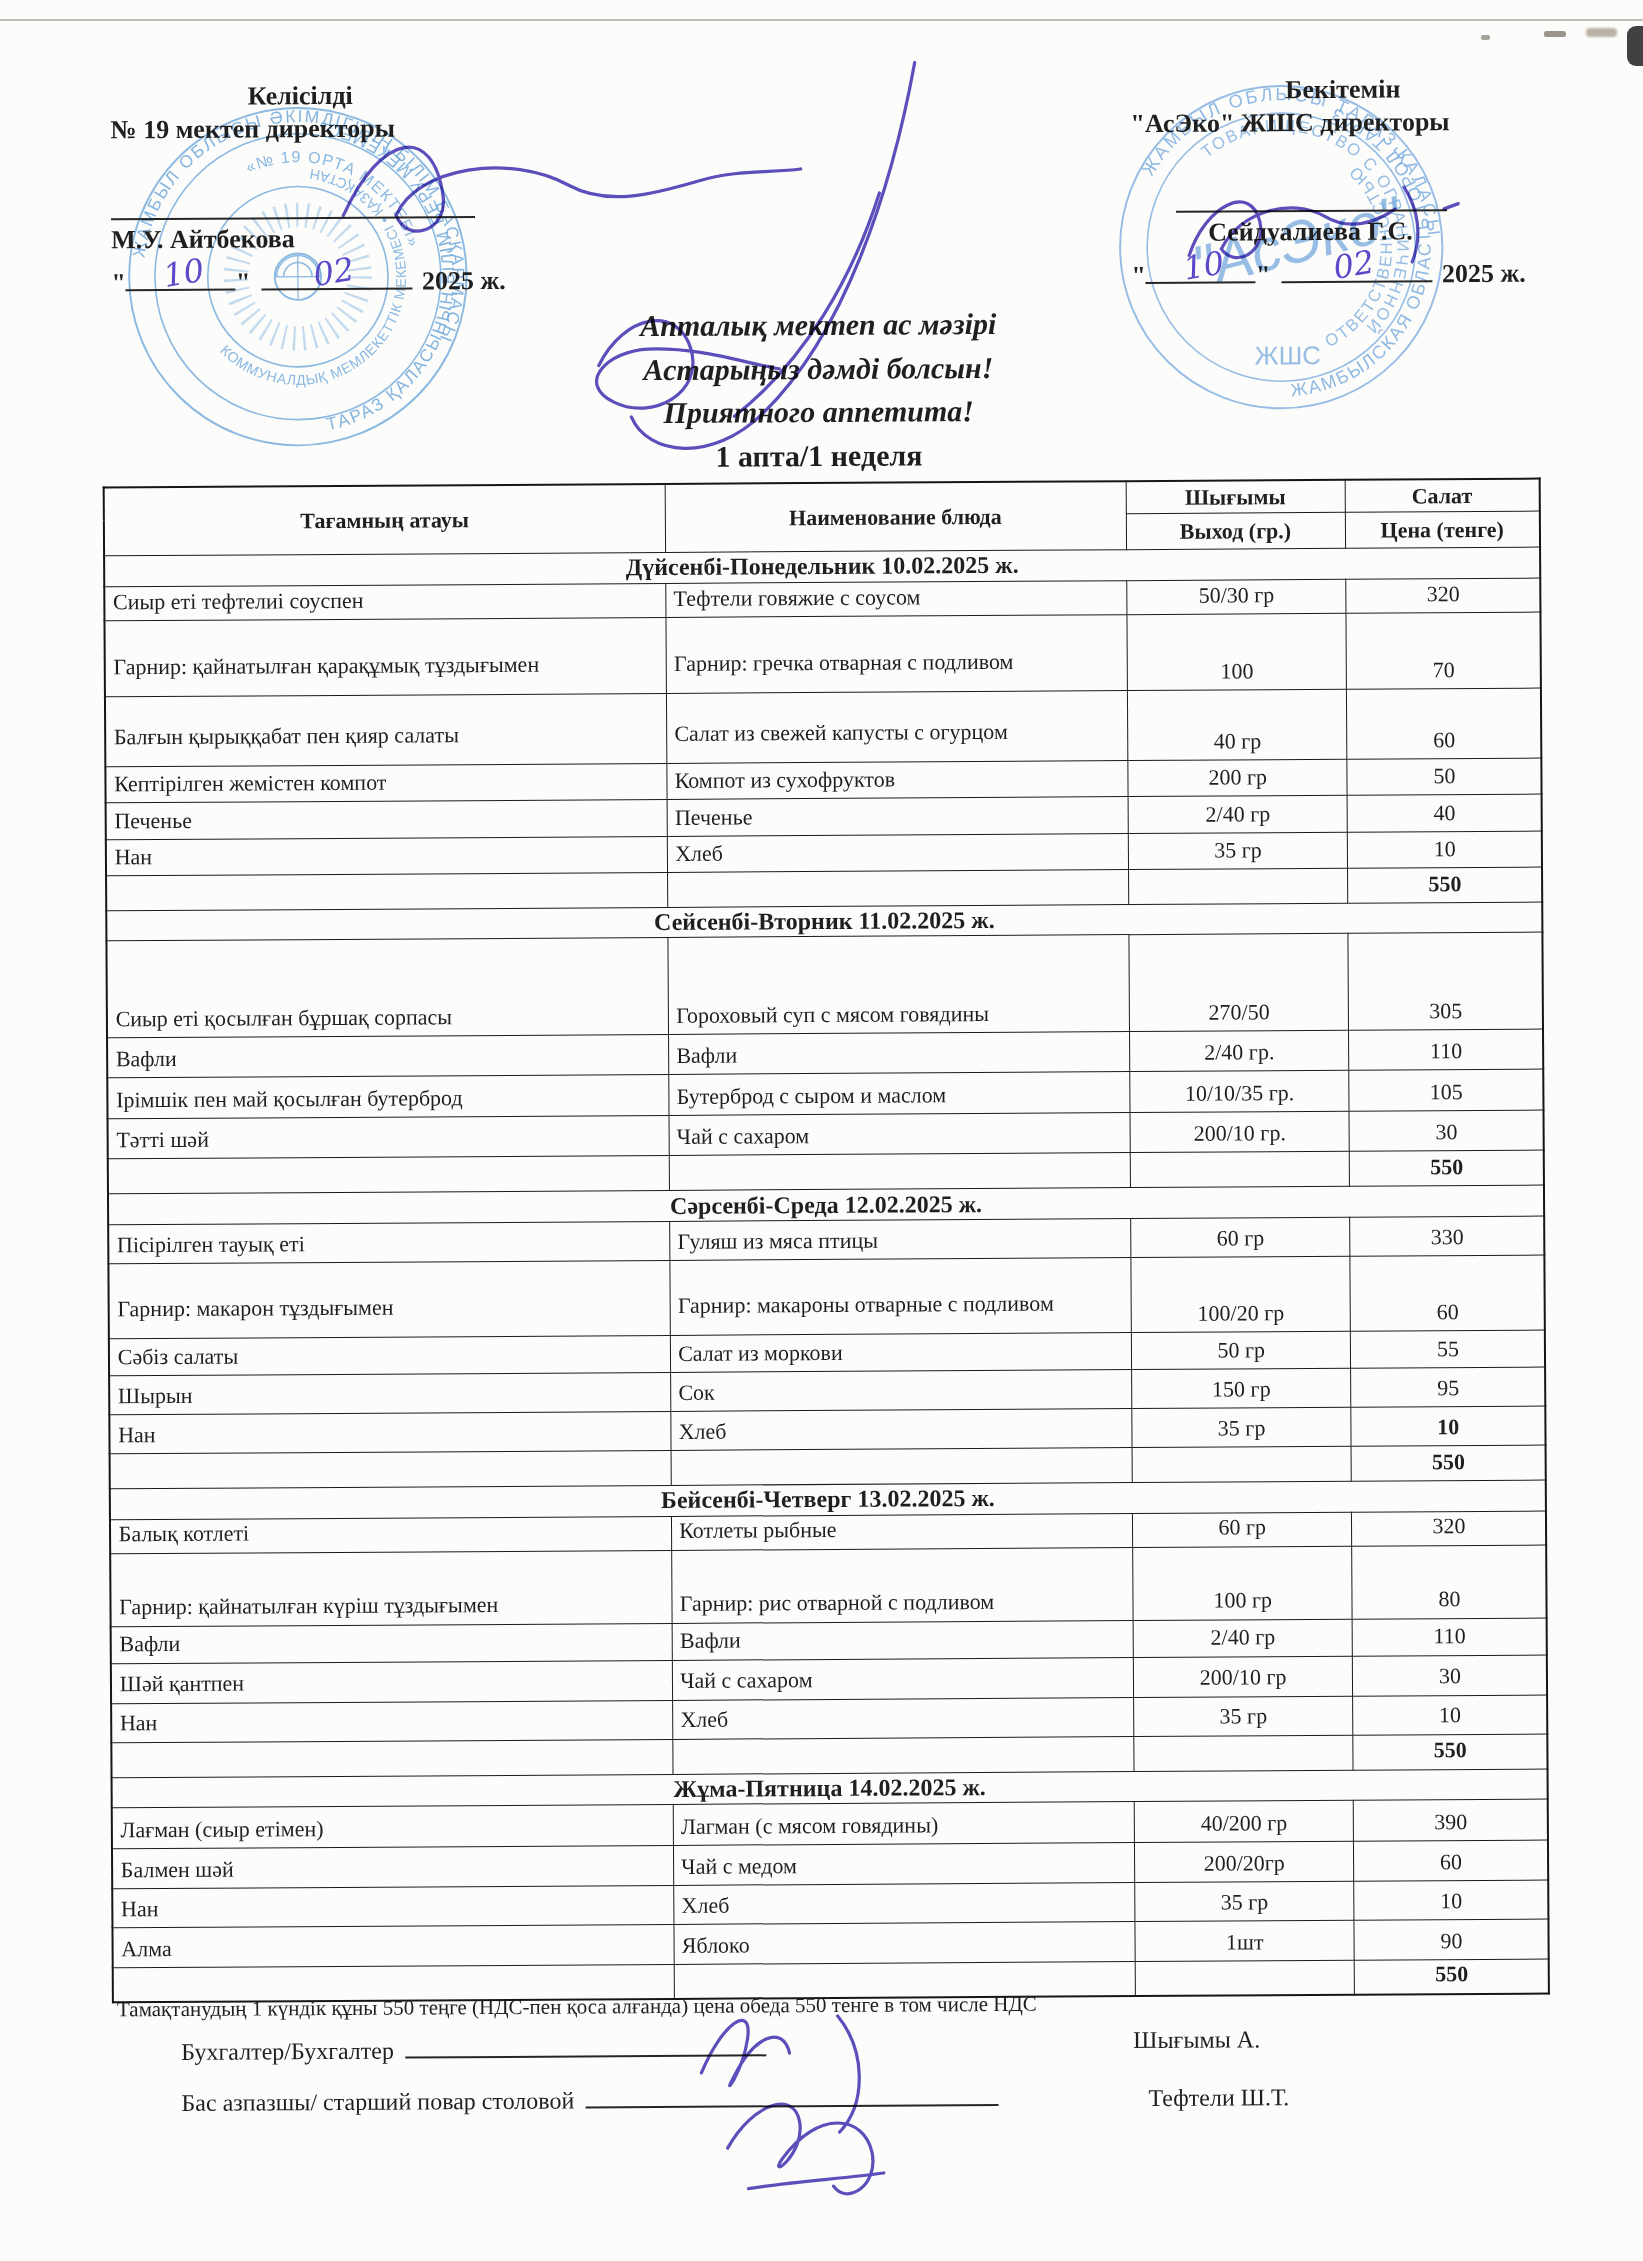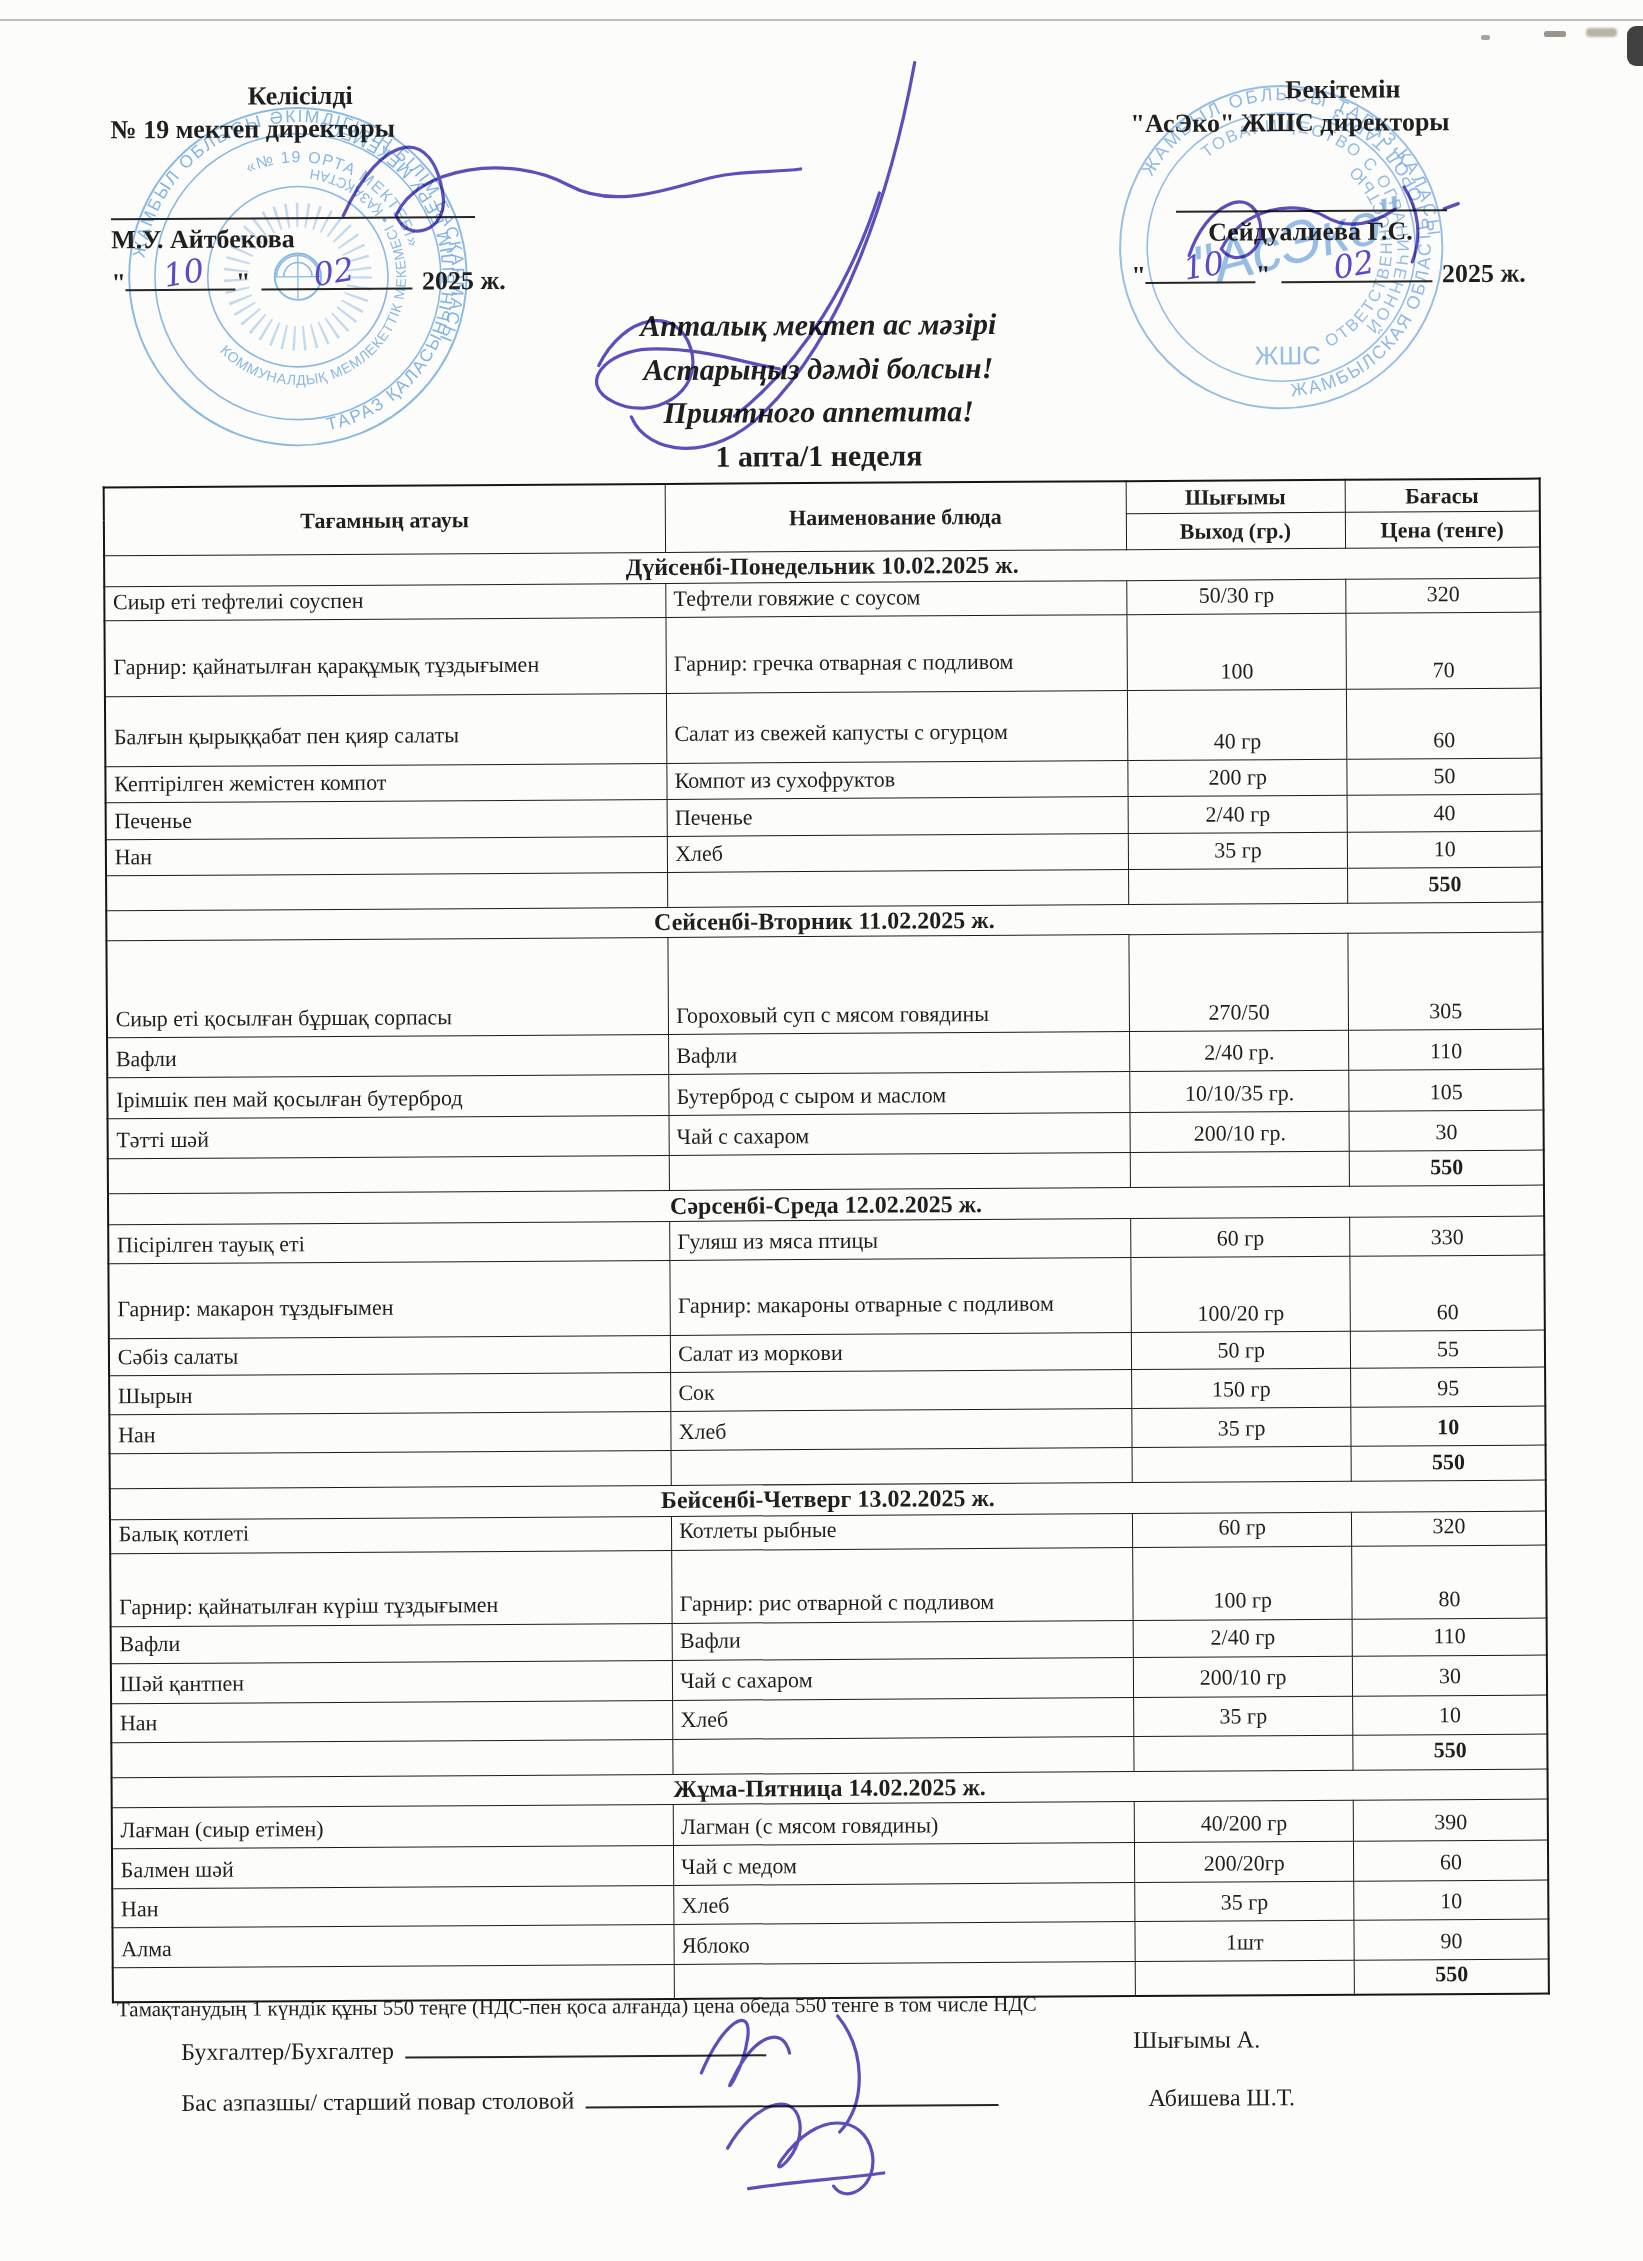--- a/index.html
+++ b/index.html
@@ -184,21 +184,21 @@
           <col class="c1">
           <col class="c2">
           <col class="c3">
           <col class="c4">
         </colgroup>
       <thead>
         <tr style="height:30px;">
           <th rowspan="2">Тағамның атауы</th>
           <th rowspan="2">Наименование блюда</th>
           <th>Шығымы</th>
-          <th>Бағасы</th>
+          <th>Салат</th>
         </tr>
         <tr style="height:36px;">
           <th>Выход (гр.)</th>
           <th>Цена (тенге)</th>
         </tr>
       </thead>
       <tbody>
           <tr class="day-row" style="height: 30px;">
             <td colspan="4">Дүйсенбі-Понедельник 10.02.2025 ж.</td>
           </tr>
@@ -392,21 +392,21 @@
     </table>
 
     <div class="foot-note">Тамақтанудың 1 күндік құны 550 теңге (НДС-пен қоса алғанда) цена обеда 550 тенге в том числе НДС</div>
     <div class="foot-line fl-acct">
       <span>Бухгалтер/Бухгалтер</span><span class="foot-underline ul-acct"></span>
     </div>
     <div class="foot-line fl-chef">
       <span>Бас азпазшы/ старший повар столовой</span><span class="foot-underline ul-chef"></span>
     </div>
     <div class="foot-name-a">Шығымы А.</div>
-    <div class="foot-name-c">Абишева Ш.Т.</div>
+    <div class="foot-name-c">Тефтели Ш.Т.</div>
 
     <svg class="ink" width="1644" height="2261" viewBox="0 0 2550 3508">
       <g stroke="#4a3cb5" stroke-width="5" fill="none" stroke-linecap="round" opacity="0.9">
 
         <path d="M 540 330 C 600 200 680 190 695 300 C 702 355 640 375 622 330 C 655 255 800 235 890 285 C 950 318 1020 300 1090 280 C 1150 262 1205 268 1250 262"></path>
         <path d="M 1428 98 C 1390 300 1315 520 1190 640 C 1110 718 1010 705 985 645"></path>
         <path d="M 935 565 C 975 485 1058 472 1078 540 C 1098 608 1018 652 958 622 C 898 592 950 542 1012 540 C 1092 538 1152 560 1215 572"></path>
         <path d="M 1145 645 C 1255 560 1330 430 1372 300"></path>
 
         <path d="M 1852 400 C 1878 322 1948 288 1962 348 C 1972 398 1922 420 1902 390 C 1932 330 2012 312 2062 340 C 2102 364 2142 350 2172 330"></path>

